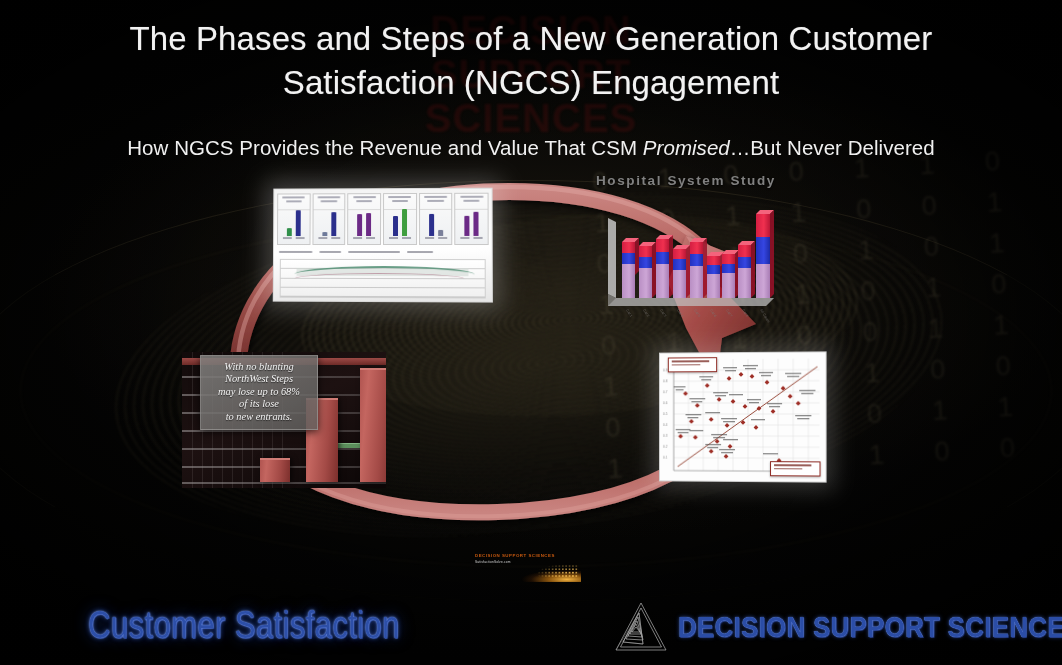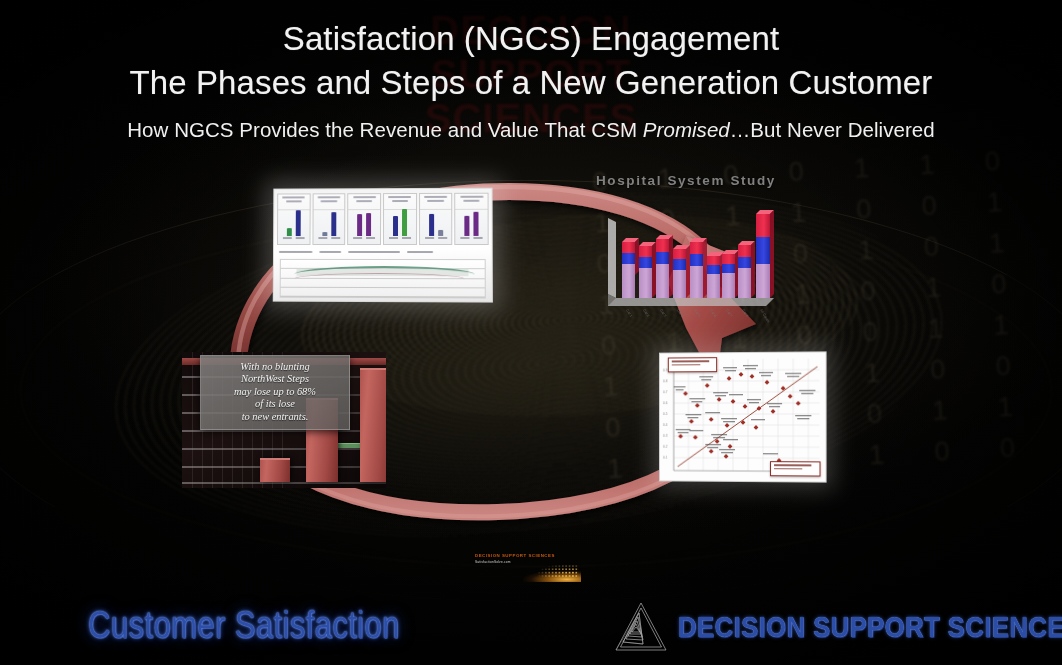--- a/index.html
+++ b/index.html
@@ -106,21 +106,21 @@
   
   .header { position: absolute; left: 0; top: 0; width: 1062px; text-align: center; z-index: 40; }
   .title {
     font-size: 33px; font-weight: 300; color: #f2f2f2;
     line-height: 44px; letter-spacing: 0.1px;
     padding-top: 17px;
     text-shadow: 0 0 1px rgba(255,255,255,0.35);
   }
   .subtitle {
     font-size: 20.5px; color: #f0f0f0; font-weight: 300;
-    margin-top: 13px; letter-spacing: 0.05px;
+    margin-top: 31px; letter-spacing: 0.05px;
   }
   .subtitle .em { font-style: italic; font-weight: 400; }
 
   
   .cycle { position: absolute; left: 216px; top: 178px; width: 560px; height: 340px; z-index: 12; }
   .cycle svg { display: block; overflow: visible; }
 
   
   .dash {
     position: absolute; left: 272px; top: 188px; width: 218px; height: 112px;
@@ -191,21 +191,21 @@
   .lc-top { position: absolute; left: 0; right: 0; top: 6px; height: 7px;
             background: linear-gradient(180deg,#9c4a46,#6e2b28); }
   .lc-bar {
     position: absolute; bottom: 6px;
     background: linear-gradient(95deg, #b05450 0%, #c46660 22%, #a34a46 65%, #7c2f2c 100%);
     border-top: 2px solid #d07c76;
     box-shadow: 2px 0 5px rgba(0,0,0,0.6);
   }
   .lc-green { position: absolute; height: 4px; background: #5c8f5c; border-top: 1px solid #84b584; }
   .callout {
-    position: absolute; left: 18px; top: 3px; width: 116px; padding: 5px 16px 6px;
+    position: absolute; left: 18px; top: 3px; width: 116px; padding: 5px 0 6px;
     background: linear-gradient(150deg, rgba(128,126,124,0.88), rgba(96,94,92,0.84));
     border: 1px solid rgba(160,158,156,0.55);
     box-shadow: 0 2px 8px rgba(0,0,0,0.7);
     z-index: 5;
     text-align: center;
   }
   .callout div {
     font-family: "Liberation Serif", serif;
     font-style: italic; font-size: 10.4px; line-height: 12.4px;
     color: #f4f4f4; white-space: nowrap;
@@ -310,22 +310,22 @@
 0 1 0 1 0 1 1
 1 1 0 0 1 0 0</div>
   <div class="bg-watermark">
     <div>DECISION</div>
     <div>SUPPORT</div>
     <div>SCIENCES</div>
   </div>
 
   <div class="header">
     <div class="title">
+      <div>The Phases and Steps of a New Generation Customer</div>
       <div>Satisfaction (NGCS) Engagement</div>
-      <div>The Phases and Steps of a New Generation Customer</div>
     </div>
     <div class="subtitle"><span>How NGCS Provides the Revenue and Value That CSM </span><span class="em">Promised</span><span>…But Never Delivered</span></div>
   </div>
 
   <div class="cycle">
     <svg width="560" height="340" viewBox="0 0 560 340">
       <defs>
         <linearGradient id="ringTop" x1="0" y1="0" x2="0" y2="1">
           <stop offset="0%" stop-color="#c98480"></stop>
           <stop offset="38%" stop-color="#b4605b"></stop>

